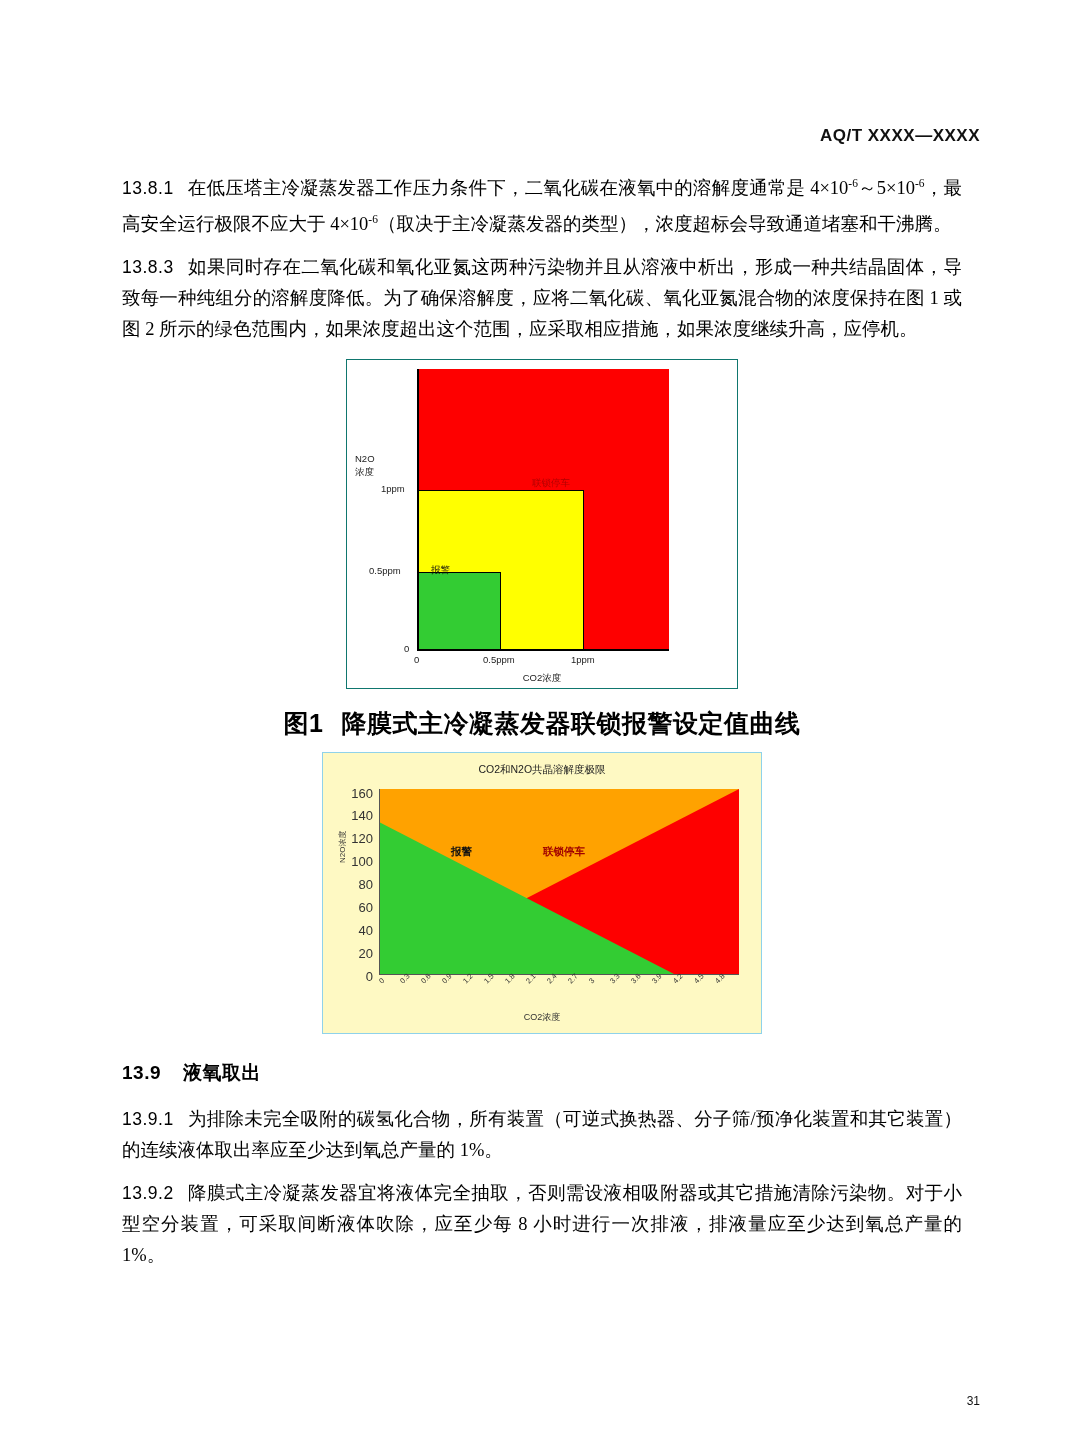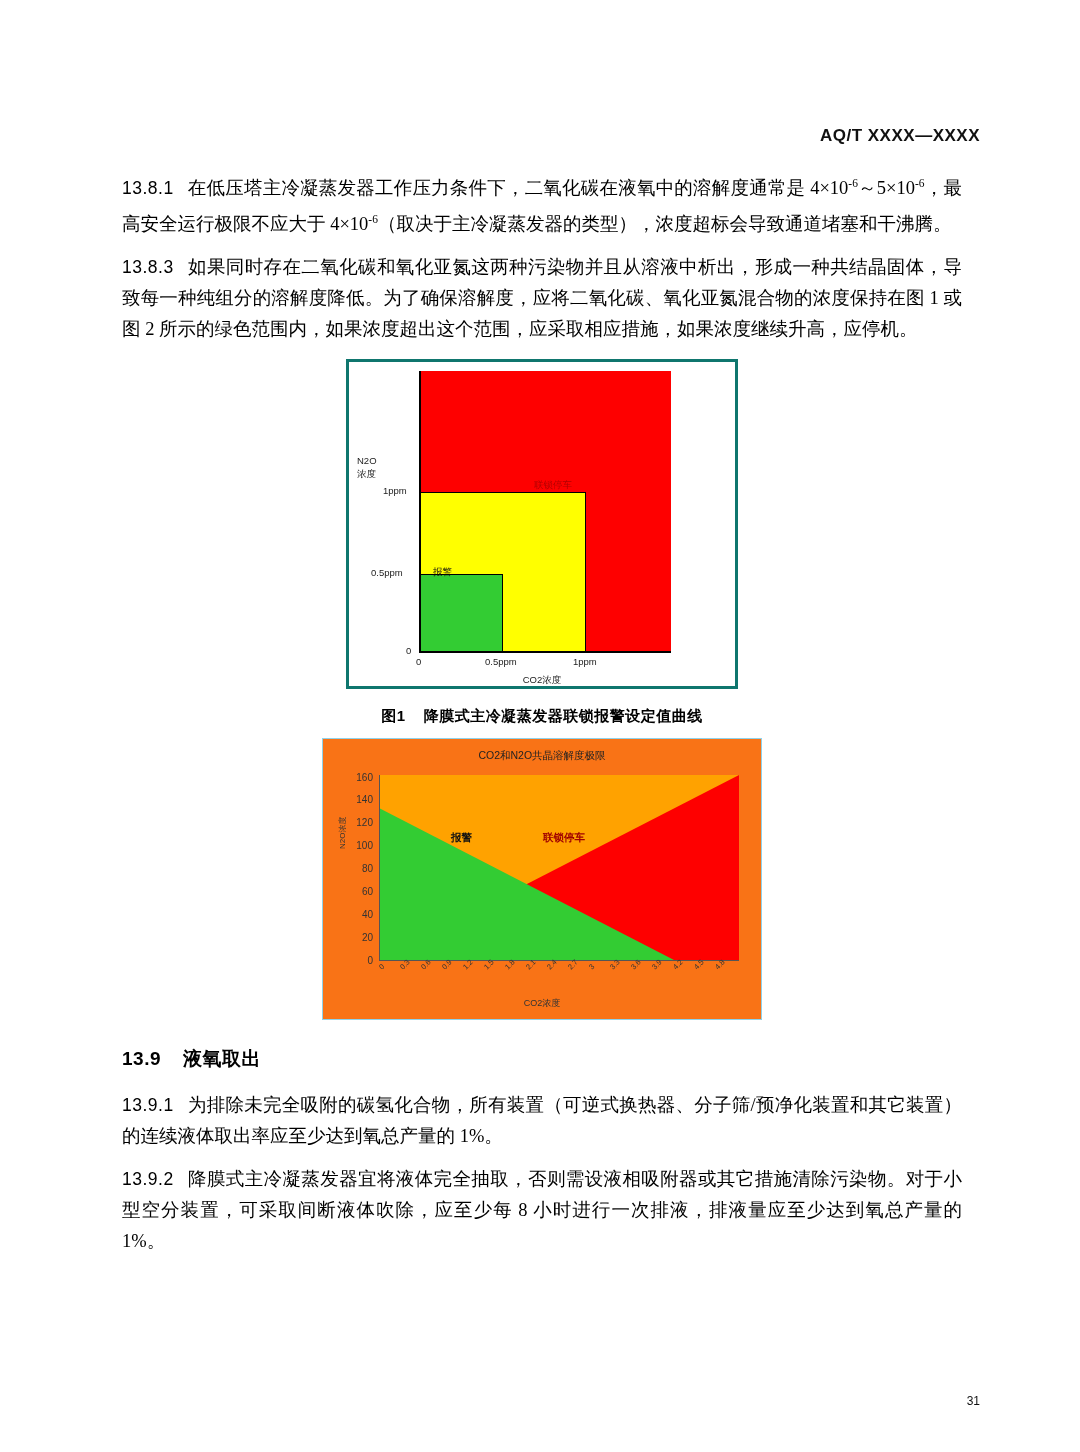--- a/index.html
+++ b/index.html
@@ -59,21 +59,21 @@
   .figwrap {
     width: 100%;
     display: block;
   }
   
   .fig1 {
     position: relative;
     width: 392px;
     height: 330px;
     margin: 14px auto 0 auto;
-    border: 3px solid #0f766e;
+    border: 1px solid #0f766e;
     background: #ffffff;
     box-sizing: border-box;
   }
   .fig1 .plot {
     position: absolute;
     left: 70px;
     top: 9px;
     width: 252px;
     height: 281px;
   }
@@ -151,34 +151,34 @@
     left: 185px;
     top: 117px;
     font-family: "Liberation Sans", sans-serif;
     font-size: 9.5px;
     color: #b00000;
   }
   .caption {
     text-align: center;
     font-family: "Liberation Sans", sans-serif;
     font-weight: bold;
-    font-size: 15px;
+    font-size: 25px;
     margin: 18px 0 8px 0;
     letter-spacing: 0.5px;
   }
   .caption .cap-num { margin-right: 18px; }
 
   
   .fig2 {
     position: relative;
     width: 440px;
     height: 282px;
     margin: 12px auto 0 auto;
     border: 1px solid #8fd2ea;
-    background: #f97316;
+    background: #fef9c3;
     box-sizing: border-box;
   }
   .fig2 .title {
     position: absolute;
     top: 10px; left: 0; right: 0;
     text-align: center;
     font-family: "Liberation Sans", sans-serif;
     font-size: 10.5px;
     color: #222;
   }
@@ -216,21 +216,21 @@
     left: 56px; top: 221px;
     width: 360px; height: 1px;
     background: #555;
   }
   .fig2 .ylab {
     position: absolute;
     right: 388px;
     width: 26px;
     text-align: right;
     font-family: "Liberation Sans", sans-serif;
-    font-size: 10px;
+    font-size: 13px;
     color: #333;
   }
   .fig2 .ytitle {
     position: absolute;
     left: 14px;
     top: 110px;
     font-family: "Liberation Sans", sans-serif;
     font-size: 8px;
     color: #333;
     transform: rotate(-90deg);

